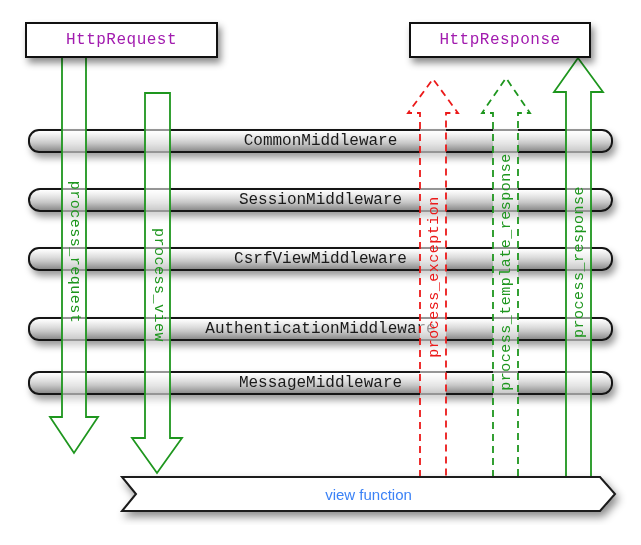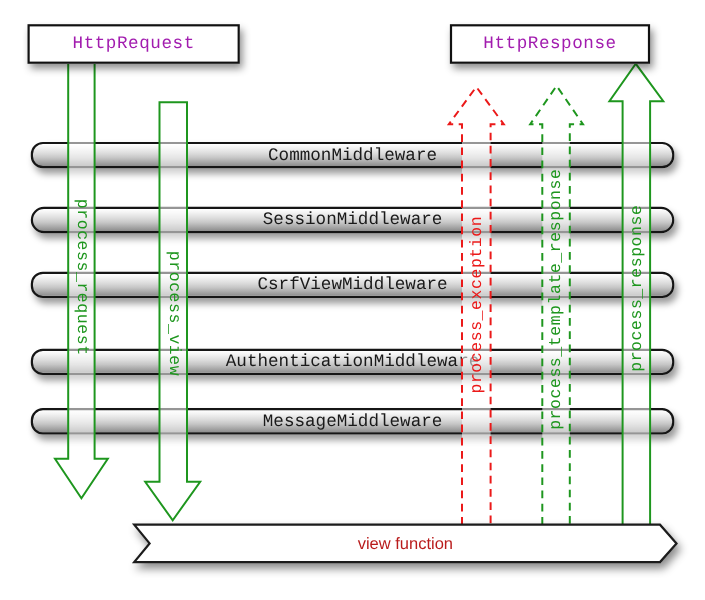--- a/index.html
+++ b/index.html
@@ -26,21 +26,21 @@
   .arrows-layer { position:absolute; left:0; top:0; }
   .vlabel {
     position:absolute; white-space:nowrap; font-size:15px; letter-spacing:0.5px;
   }
   .vlabel.cw  { transform:translate(-50%,-50%) rotate(90deg); }
   .vlabel.ccw { transform:translate(-50%,-50%) rotate(-90deg); }
   .banner-text {
     position:absolute; left:122px; top:478px; width:493px; height:33px;
     display:flex; align-items:center; justify-content:center;
     font-family:"Liberation Sans","DejaVu Sans",sans-serif;
-    font-size:15px; color:#b91c1c;
+    font-size:15px; color:#3b82f6;
   }
 </style>
 </head>
 <body>
 
 <div class="canvas">
 
   <div class="bar" style="top:129px;">
     <span>CommonMiddleware</span>
   </div>

